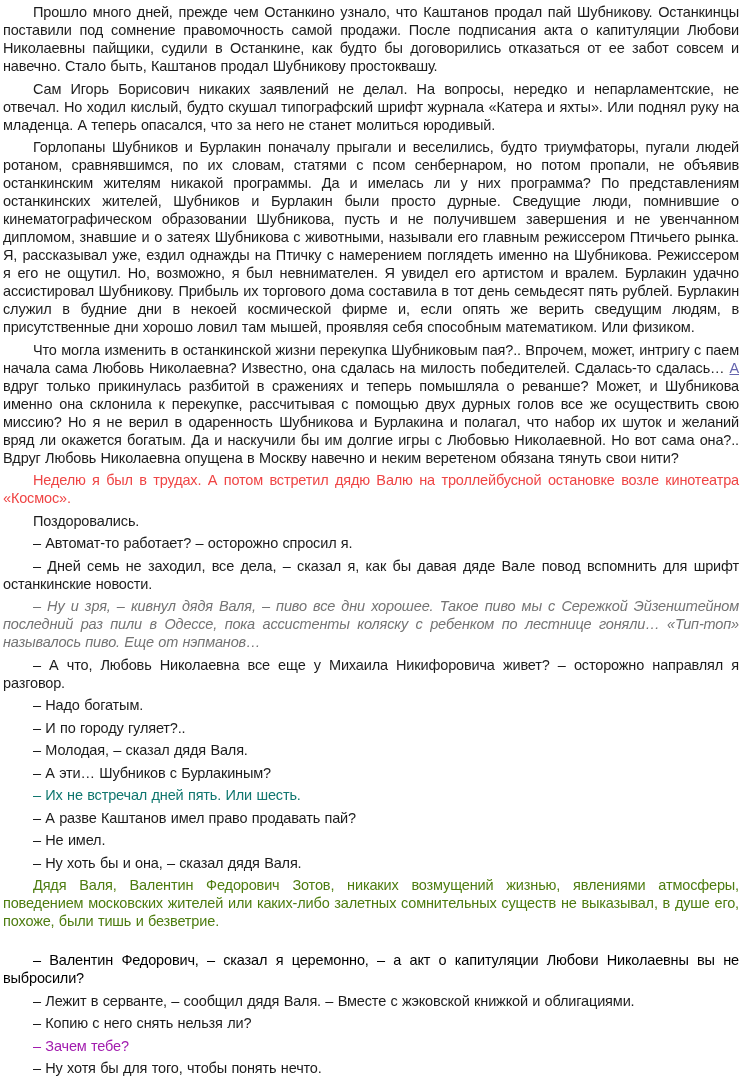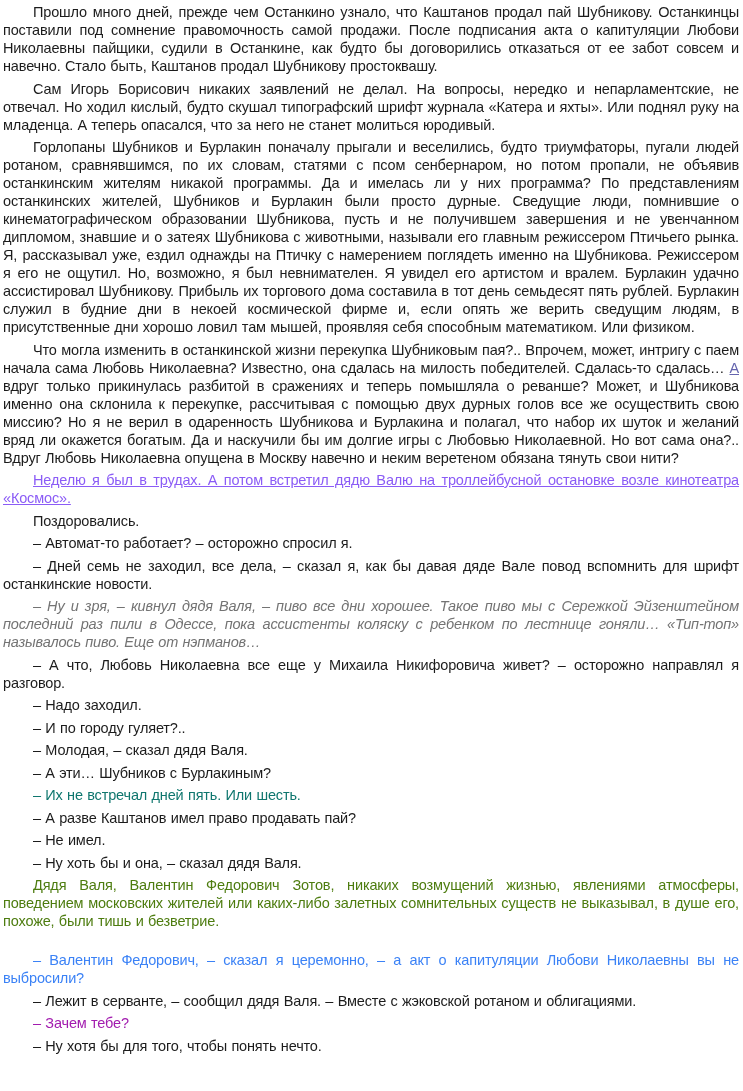--- a/index.html
+++ b/index.html
@@ -36,33 +36,34 @@
 </style>
 </head>
 <body>
 
 <main class="page">
   <div id="text-content">
       <p class="para" style="color: rgb(28, 28, 28);"><span>Прошло много дней, прежде чем Останкино узнало, что Каштанов продал пай Шубникову. Останкинцы поставили под сомнение правомочность самой продажи. После подписания акта о капитуляции Любови Николаевны пайщики, судили в Останкине, как будто бы договорились отказаться от ее забот совсем и навечно. Стало быть, Каштанов продал Шубникову простоквашу.</span></p>
       <p class="para" style="color: rgb(28, 28, 28);"><span>Сам Игорь Борисович никаких заявлений не делал. На вопросы, нередко и непарламентские, не отвечал. Но ходил кислый, будто скушал типографский шрифт журнала «Катера и яхты». Или поднял руку на младенца. А теперь опасался, что за него не станет молиться юродивый.</span></p>
       <p class="para" style="color: rgb(28, 28, 28);"><span>Горлопаны Шубников и Бурлакин поначалу прыгали и веселились, будто триумфаторы, пугали людей ротаном, сравнявшимся, по их словам, статями с псом сенбернаром, но потом пропали, не объявив останкинским жителям никакой программы. Да и имелась ли у них программа? По представлениям останкинских жителей, Шубников и Бурлакин были просто дурные. Сведущие люди, помнившие о кинематографическом образовании Шубникова, пусть и не получившем завершения и не увенчанном дипломом, знавшие и о затеях Шубникова с животными, называли его главным режиссером Птичьего рынка. Я, рассказывал уже, ездил однажды на Птичку с намерением поглядеть именно на Шубникова. Режиссером я его не ощутил. Но, возможно, я был невнимателен. Я увидел его артистом и вралем. Бурлакин удачно ассистировал Шубникову. Прибыль их торгового дома составила в тот день семьдесят пять рублей. Бурлакин служил в будние дни в некоей космической фирме и, если опять же верить сведущим людям, в присутственные дни хорошо ловил там мышей, проявляя себя способным математиком. Или физиком.</span></p>
       <p class="para" style="color: rgb(28, 28, 28);"><span>Что могла изменить в останкинской жизни перекупка Шубниковым пая?.. Впрочем, может, интригу с паем начала сама Любовь Николаевна? Известно, она сдалась на милость победителей. Сдалась-то сдалась… </span><span class="caret" style="color: rgb(100, 100, 174);">А</span><span> вдруг только прикинулась разбитой в сражениях и теперь помышляла о реванше? Может, и Шубникова именно она склонила к перекупке, рассчитывая с помощью двух дурных голов все же осуществить свою миссию? Но я не верил в одаренность Шубникова и Бурлакина и полагал, что набор их шуток и желаний вряд ли окажется богатым. Да и наскучили бы им долгие игры с Любовью Николаевной. Но вот сама она?.. Вдруг Любовь Николаевна опущена в Москву навечно и неким веретеном обязана тянуть свои нити?</span></p>
-      <p class="para" style="color: #8b5cf6; text-decoration: underline;"><span>Неделю я был в трудах. А потом встретил дядю Валю на троллейбусной остановке возле кинотеатра «Космос».</span></p>
+      <p class="para" style="color: #ef4444;"><span>Неделю я был в трудах. А потом встретил дядю Валю на троллейбусной остановке возле кинотеатра «Космос».</span></p>
       <p class="para" style="color: rgb(28, 28, 28);"><span>Поздоровались.</span></p>
       <p class="para" style="color: rgb(28, 28, 28);"><span>– Автомат-то работает? – осторожно спросил я.</span></p>
       <p class="para" style="color: rgb(28, 28, 28);"><span>– Дней семь не заходил, все дела, – сказал я, как бы давая дяде Вале повод вспомнить для шрифт останкинские новости.</span></p>
       <p class="para" style="color: #737373; font-style: italic;"><span>– Ну и зря, – кивнул дядя Валя, – пиво все дни хорошее. Такое пиво мы с Сережкой Эйзенштейном последний раз пили в Одессе, пока ассистенты коляску с ребенком по лестнице гоняли… «Тип-топ» называлось пиво. Еще от нэпманов…</span></p>
       <p class="para" style="color: rgb(28, 28, 28);"><span>– А что, Любовь Николаевна все еще у Михаила Никифоровича живет? – осторожно направлял я разговор.</span></p>
-      <p class="para" style="color: rgb(28, 28, 28);"><span>– Надо заходил.</span></p>
+      <p class="para" style="color: rgb(28, 28, 28);"><span>– Надо богатым.</span></p>
       <p class="para" style="color: rgb(28, 28, 28);"><span>– И по городу гуляет?..</span></p>
       <p class="para" style="color: rgb(28, 28, 28);"><span>– Молодая, – сказал дядя Валя.</span></p>
       <p class="para" style="color: rgb(28, 28, 28);"><span>– А эти… Шубников с Бурлакиным?</span></p>
       <p class="para" style="color: #0f766e;"><span>– Их не встречал дней пять. Или шесть.</span></p>
       <p class="para" style="color: rgb(28, 28, 28);"><span>– А разве Каштанов имел право продавать пай?</span></p>
       <p class="para" style="color: rgb(28, 28, 28);"><span>– Не имел.</span></p>
       <p class="para" style="color: rgb(28, 28, 28);"><span>– Ну хоть бы и она, – сказал дядя Валя.</span></p>
       <p class="para" style="color: #4d7c0f;"><span>Дядя Валя, Валентин Федорович Зотов, никаких возмущений жизнью, явлениями атмосферы, поведением московских жителей или каких-либо залетных сомнительных существ не выказывал, в душе его, похоже, были тишь и безветрие.</span></p>
-      <p class="para" style="color: #3b82f6; margin-top: 21px;"><span>– Валентин Федорович, – сказал я церемонно, – а акт о капитуляции Любови Николаевны вы не выбросили?</span></p>
-      <p class="para" style="color: rgb(28, 28, 28);"><span>– Лежит в серванте, – сообщил дядя Валя. – Вместе с жэковской ротаном и облигациями.</span></p>
+      <p class="para" style="color: #000000; margin-top: 21px;"><span>– Валентин Федорович, – сказал я церемонно, – а акт о капитуляции Любови Николаевны вы не выбросили?</span></p>
+      <p class="para" style="color: rgb(28, 28, 28);"><span>– Лежит в серванте, – сообщил дядя Валя. – Вместе с жэковской книжкой и облигациями.</span></p>
+      <p class="para" style="color: rgb(28, 28, 28);"><span>– Копию с него снять нельзя ли?</span></p>
       <p class="para" style="color: #a21caf;"><span>– Зачем тебе?</span></p>
       <p class="para" style="color: rgb(28, 28, 28);"><span>– Ну хотя бы для того, чтобы понять нечто.</span></p>
     </div>
 </main>
 
 </body></html>

